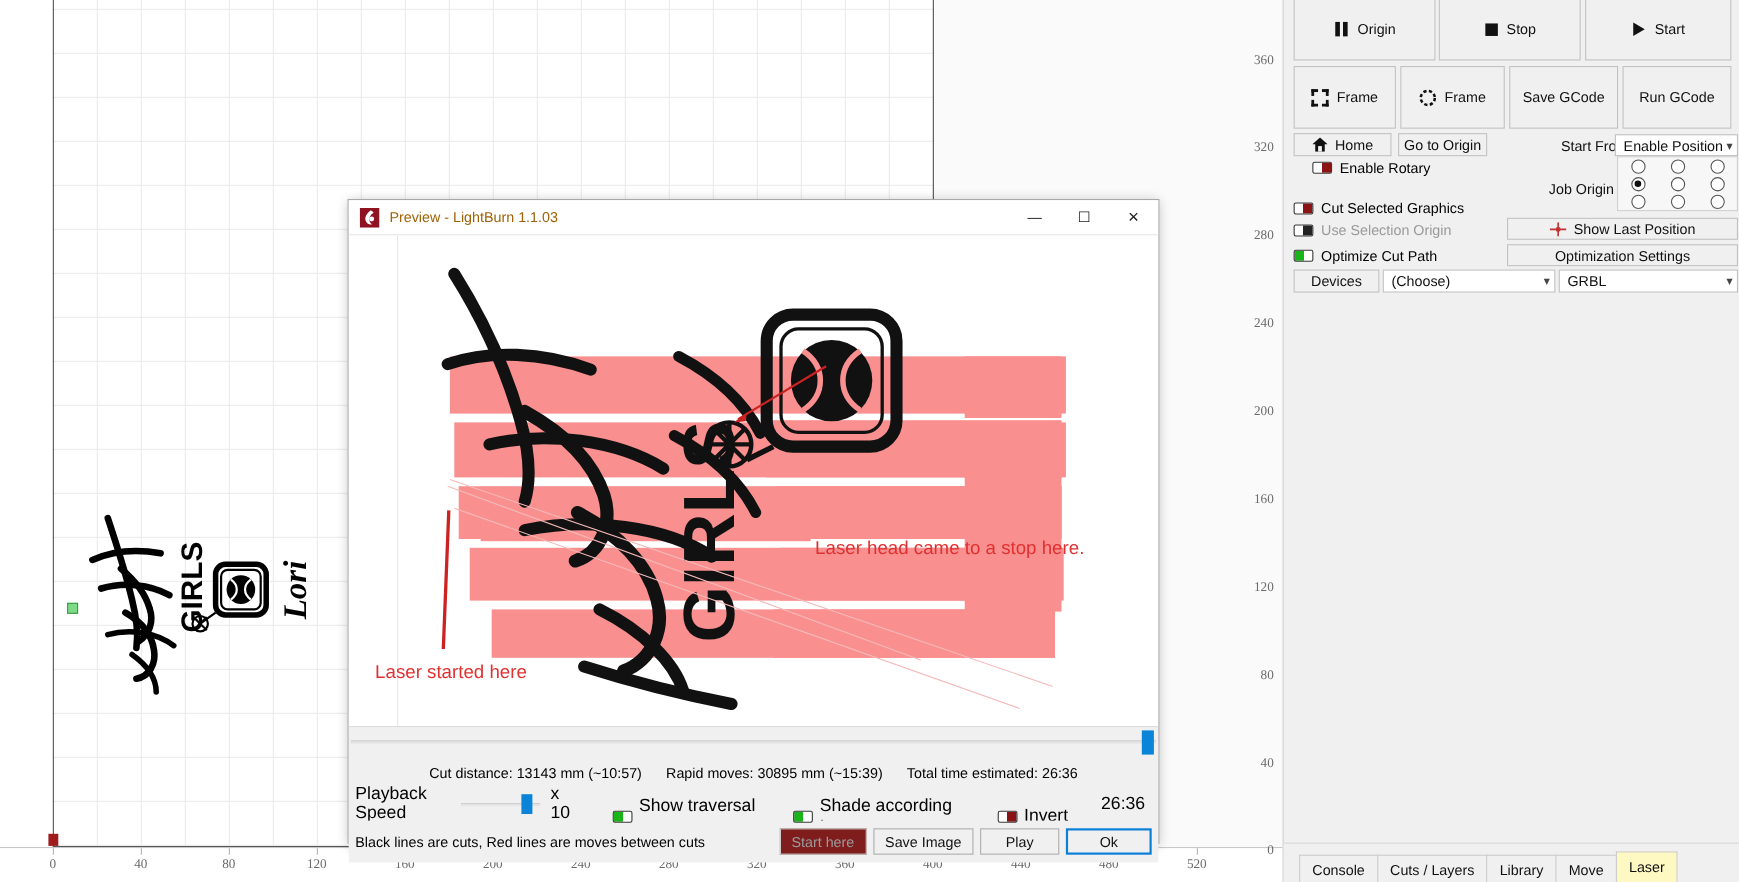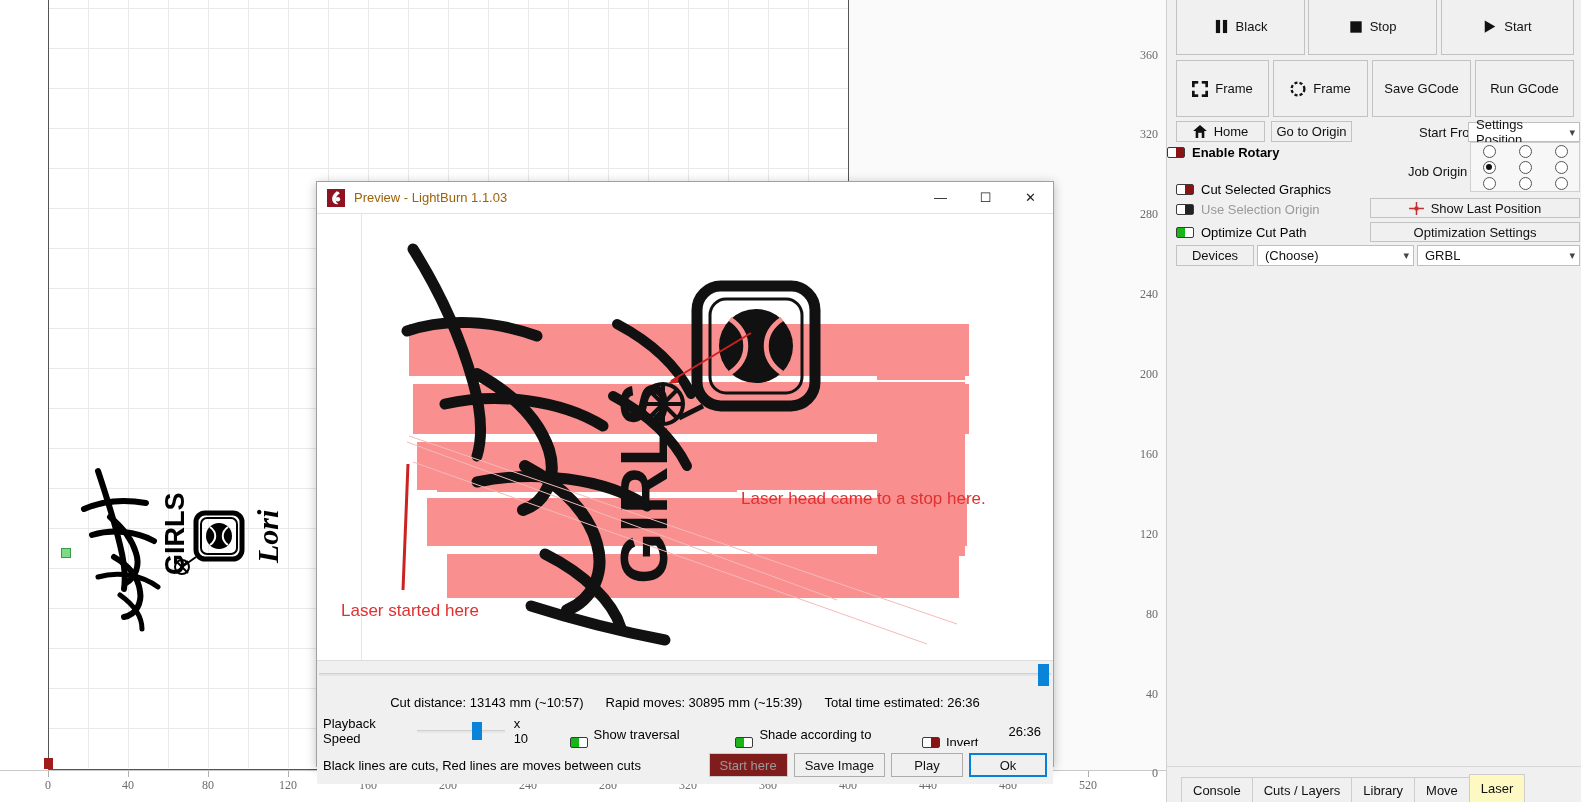--- a/index.html
+++ b/index.html
@@ -172,21 +172,21 @@
     gap: 22px;
     font-size: 13px; color: #000;
     background: #f0f0f0;
   }
   
   #pv-controls {
     flex: none; height: 30px;
     display: flex; align-items: center;
     padding: 0 6px;
     gap: 0px;
-    font-size: 13px;
+    font-size: 16px;
     background: #f0f0f0;
   }
   #speed-label { margin-right: 10px; }
   #speed-slider {
     position: relative; width: 98px; height: 18px; margin-right: 9px;
   }
   #speed-track {
     position: absolute; left: 0; right: 0; top: 8px; height: 3px;
     background: #e6e6e6; border-top: 1px solid #cfcfcf;
   }
@@ -530,21 +530,21 @@
     </div>
   </div>
 
   <div id="laser-panel">
 
     <div class="pbtn" style="left:9px; top:-2px; width:129px; height:57px;">
       <svg width="15" height="15" viewBox="0 0 16 16">
         <rect x="2" y="1" width="4.5" height="14" fill="#111"></rect>
           <rect x="9.5" y="1" width="4.5" height="14" fill="#111"></rect>
       </svg>
-      <span>Black</span>
+      <span>Origin</span>
     </div>
     <div class="pbtn" style="left:141px; top:-2px; width:129px; height:57px;">
       <svg width="14" height="14" viewBox="0 0 16 16">
         <rect x="1.5" y="1.5" width="13" height="13" fill="#111"></rect>
       </svg>
       <span>Stop</span>
     </div>
     <div class="pbtn" style="left:274px; top:-2px; width:133px; height:57px;">
       <svg width="14" height="15" viewBox="0 0 16 16">
         <polygon points="2,1 14,8 2,15" fill="#111"></polygon>
@@ -585,25 +585,25 @@
         <path d="M8 0 L16 7 H13 V15 H3 V7 H0 Z" fill="#111"></path>
         <rect x="6" y="9" width="4" height="6" fill="#f0f0f0"></rect>
       </svg>
       <span>Home</span>
     </div>
     <div class="pbtn" style="left:104px; top:121px; width:81px; height:21px;">
       <span>Go to Origin</span>
     </div>
     <div class="pctl-label" style="left:252px; top:125px;">Start From:</div>
     <div class="pcombo" style="left:301px; top:122px; width:112px; height:20px;">
-      <span class="cv">Settings Position</span>
+      <span class="cv">Enable Position</span>
       <span class="chev">▾</span>
     </div>
 
-    <div class="ptoggle" style="left:0; top:145px;font-weight:bold;">
+    <div class="ptoggle" style="left:26px; top:145px;">
       <span class="sw off"></span>
       <span>Enable Rotary</span>
     </div>
     <div class="ptoggle" style="left:9px; top:182px;">
       <span class="sw off"></span>
       <span>Cut Selected Graphics</span>
     </div>
     <div class="ptoggle" style="left:9px; top:202px;">
       <span class="sw off-dark"></span>
       <span class="dimtext" style="color:#9a9a9a">Use Selection Origin</span>

